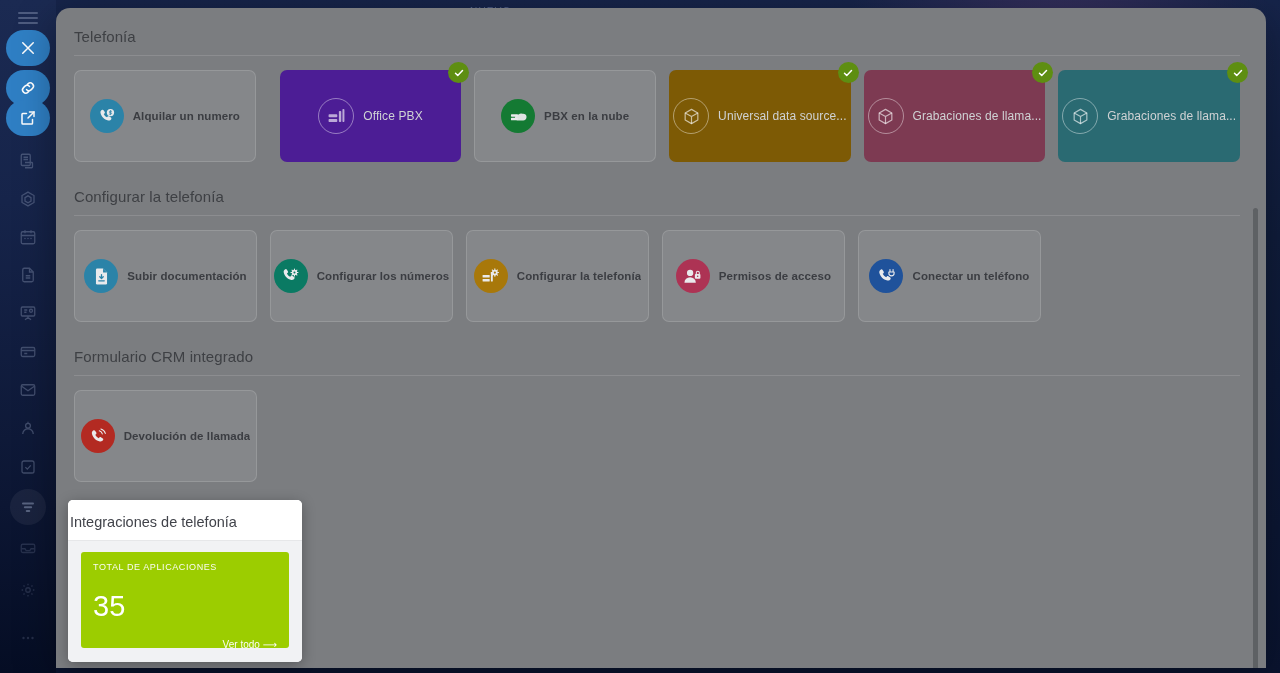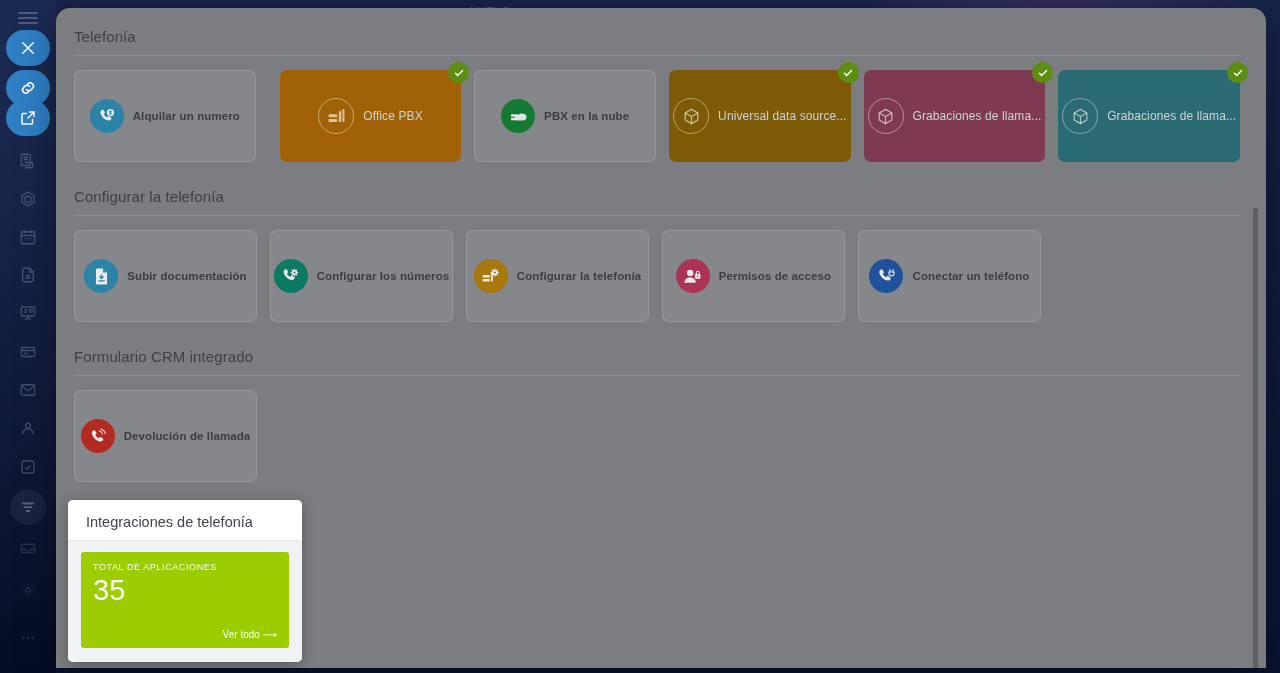--- a/index.html
+++ b/index.html
@@ -98,21 +98,21 @@
     border:1px solid rgba(255,255,255,.14);
   }
   .card .card-label{
     font-size:11.5px; font-weight:bold; color:#3b3d42; letter-spacing:.1px;
     max-width:170px; text-align:center; white-space:nowrap; overflow:hidden;
   }
   .card.colored{ border-color:transparent; }
   .card.colored .card-label{ color:#cfd2d4; font-weight:normal; font-size:12px;}
 
   
-  .card.c-teal   { background:#a16207;margin-left:11px; }
+  .card.c-teal   { background:#4c1d95;margin-left:11px; }
   .card.c-gold   { background:#7d5a05; }
   .card.c-crimson{ background:#7d3a52; }
   .card.c-blue   { background:#2a6a72; }
 
   
   .blob{
     width:34px; height:34px; border-radius:50%;
     display:flex; align-items:center; justify-content:center;
     color:#e9eaec;
   }
@@ -151,31 +151,32 @@
   
   #popup{
     position:absolute; left:68px; top:500px; width:234px; height:162px;
     background:#ffffff;
     border-radius:5px;
     box-shadow: 0 3px 14px rgba(0,0,0,.30);
     z-index: 60;
     overflow:hidden;
   }
   #popup .pop-head{
-    padding:14px 14px 10px 18px;
+    padding:14px 14px 10px 2px;
     font-size:14.5px; color:#41434a;
     background:#ffffff;
   }
   #popup .pop-rule{ height:1px; background:#e6e7e9; }
   #popup .pop-body{ background:#f1f2f4; padding:11px 13px 13px 13px; height:100%; }
   .kpi{
     background:#9ccd00; border-radius:3px;
     padding:10px 12px 8px 12px; height:96px;
     display:flex; flex-direction:column;
     color:#ffffff;
+    gap:16px;
   }
   .kpi-label{ font-size:9px; letter-spacing:.6px; text-transform:uppercase; opacity:.95; }
   .kpi-value{ font-size:29px; line-height:34px; font-weight:normal; margin-top:1px; }
   .kpi-link{ margin-top:auto; align-self:flex-end; font-size:10px; opacity:.97; }
 
   
   #nuevo{
     position:absolute; left:470px; top:6px;
     font-size:10px; letter-spacing:1.2px; color:#51608a;
     z-index:10;

